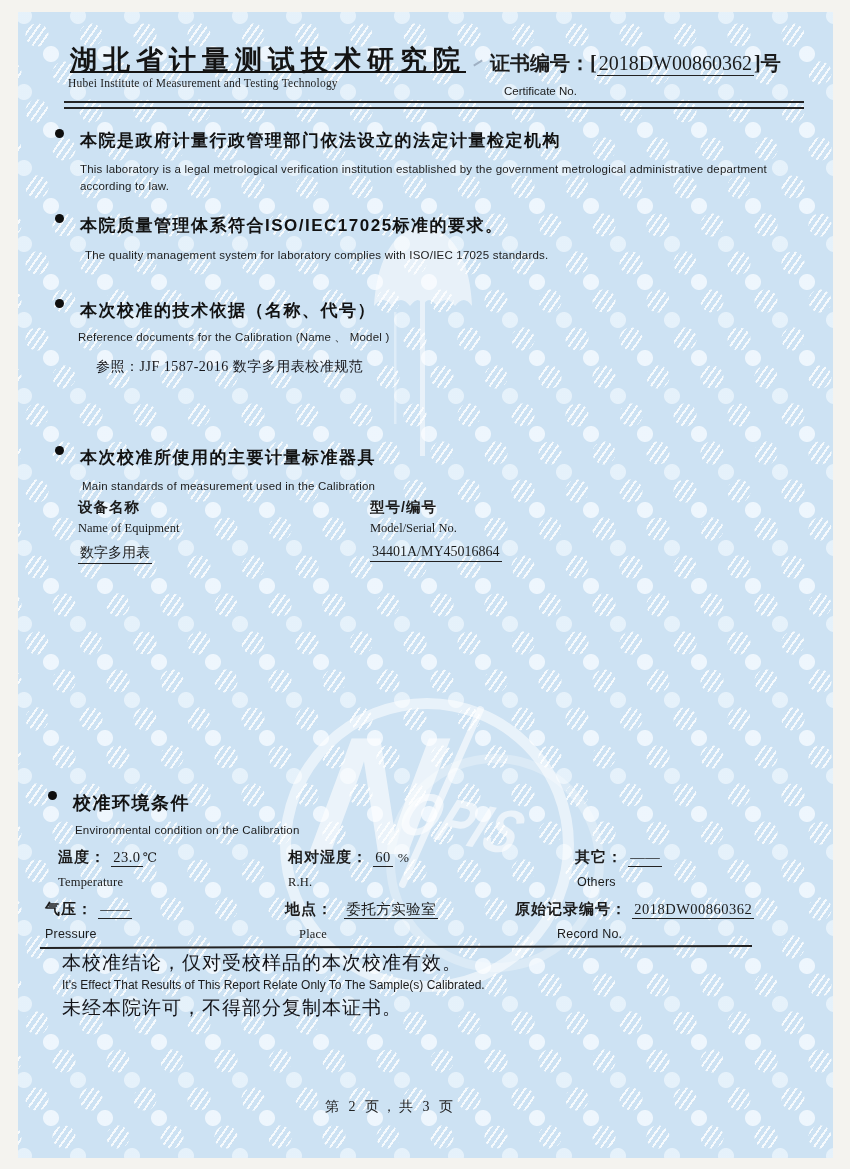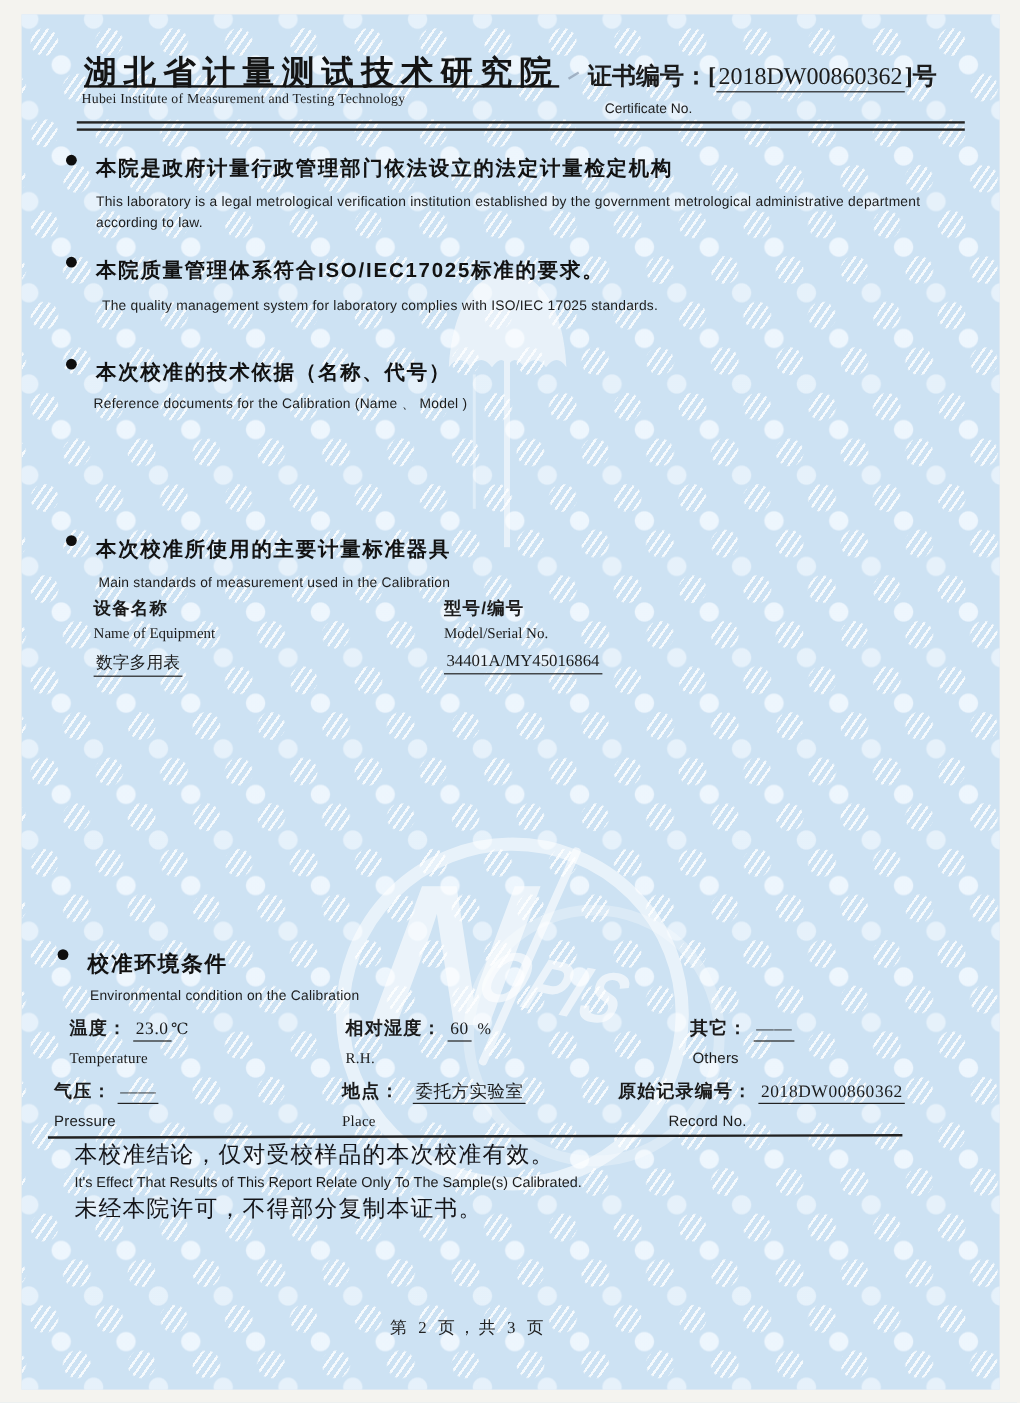--- a/index.html
+++ b/index.html
@@ -121,20 +121,21 @@
       </div>
       <div class="sec-en" style="margin:10px 0 0 30px;">The quality management system for laboratory complies with ISO/IEC 17025 standards.</div>
     </div>
 
     <div class="abs" style="left:37px;top:287px;">
       <div class="sec-head">
         <span class="bullet"></span>
         <span class="sec-cn">本次校准的技术依据（名称、代号）</span>
       </div>
       <div class="sec-en" style="margin:7px 0 0 23px;">Reference documents for the Calibration (Name 、 Model )</div>
+      <div class="ref-line serif" style="margin:12px 0 0 41px;">参照：JJF 1587-2016 数字多用表校准规范</div>
     </div>
 
     <div class="abs tcol" style="left:60px;top:486px;">
       <div class="th-cn">设备名称</div>
       <div class="th-en serif">Name of Equipment</div>
       <span class="tval uv">数字多用表</span>
     </div>
 
     <div class="abs" style="left:37px;top:434px;">
       <div class="sec-head">
@@ -188,21 +189,21 @@
         <span class="uv">——</span>
       </div>
       <div class="env-en">Pressure</div>
     </div>
 
     <div class="abs" style="left:267px;top:888px;">
       <div class="env-line">
         <span>地点：</span>
         <span class="uv" style="margin-left:6px;">委托方实验室</span>
       </div>
-      <div class="env-en serif" style="margin-left:0;">Place</div>
+      <div class="env-en serif" style="margin-left:14px;">Place</div>
     </div>
 
     <div class="abs" style="left:497px;top:888px;">
       <div class="env-line">
         <span>原始记录编号：</span>
         <span class="uv">2018DW00860362</span>
       </div>
       <div class="env-en" style="margin-left:42px;">Record No.</div>
     </div>
 

